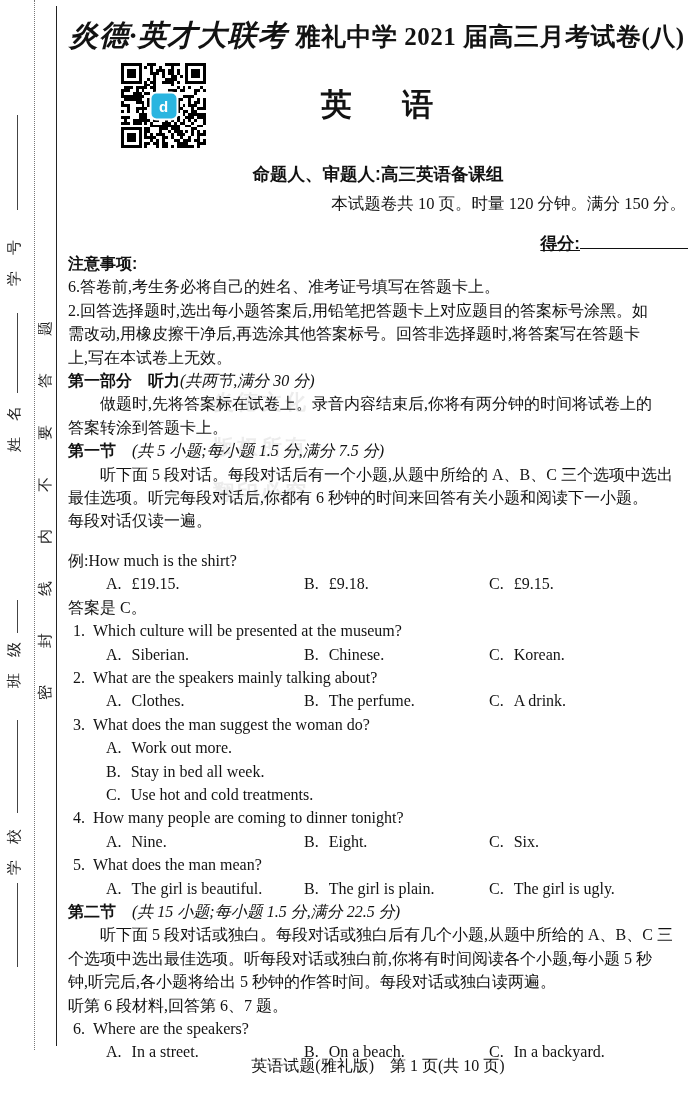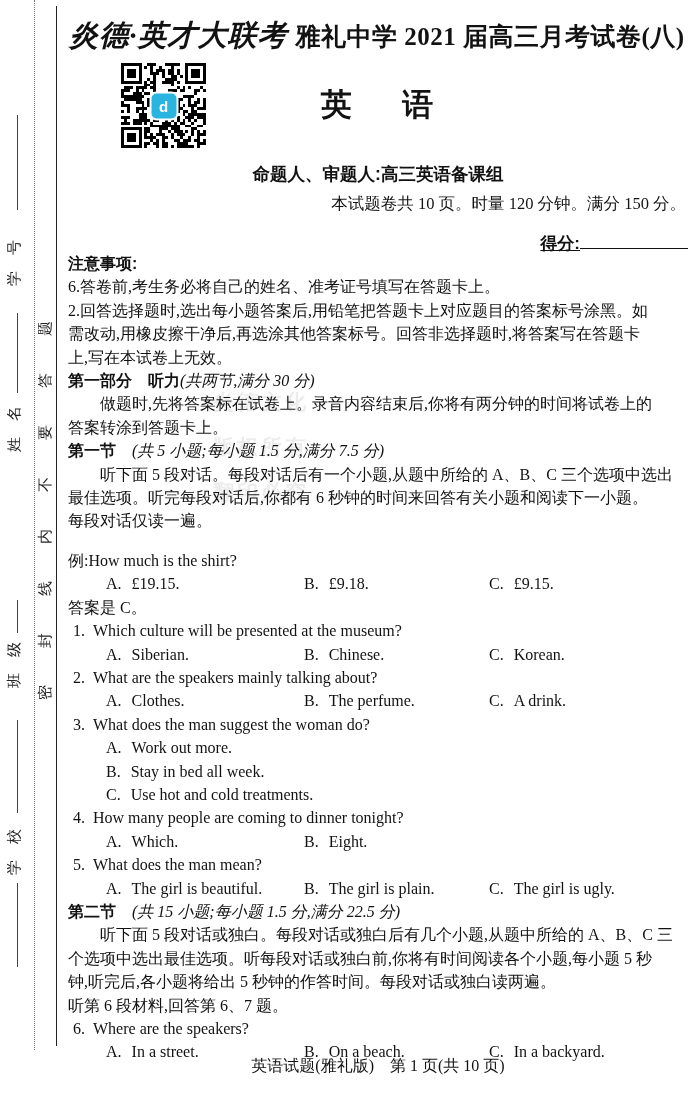--- a/index.html
+++ b/index.html
@@ -448,22 +448,23 @@
       <span class="opt o3"><span class="olabel">C.</span><span>A drink.</span></span>
     </div>
 
     <div class="ln q"><span class="qnum">3.</span><span>What does the man suggest the woman do?</span></div>
     <div class="ln opt-line"><span class="olabel">A.</span><span>Work out more.</span></div>
     <div class="ln opt-line"><span class="olabel">B.</span><span>Stay in bed all week.</span></div>
     <div class="ln opt-line"><span class="olabel">C.</span><span>Use hot and cold treatments.</span></div>
 
     <div class="ln q"><span class="qnum">4.</span><span>How many people are coming to dinner tonight?</span></div>
     <div class="ln opts">
-      <span class="opt o1"><span class="olabel">A.</span><span>Which.</span></span>
+      <span class="opt o1"><span class="olabel">A.</span><span>Nine.</span></span>
       <span class="opt o2"><span class="olabel">B.</span><span>Eight.</span></span>
+      <span class="opt o3"><span class="olabel">C.</span><span>Six.</span></span>
     </div>
 
     <div class="ln q"><span class="qnum">5.</span><span>What does the man mean?</span></div>
     <div class="ln opts">
       <span class="opt o1"><span class="olabel">A.</span><span>The girl is beautiful.</span></span>
       <span class="opt o2"><span class="olabel">B.</span><span>The girl is plain.</span></span>
       <span class="opt o3"><span class="olabel">C.</span><span>The girl is ugly.</span></span>
     </div>
 
     <div class="ln"><span class="hei">第二节</span><span class="kai">　(共 15 小题;每小题 1.5 分,满分 22.5 分)</span></div>

